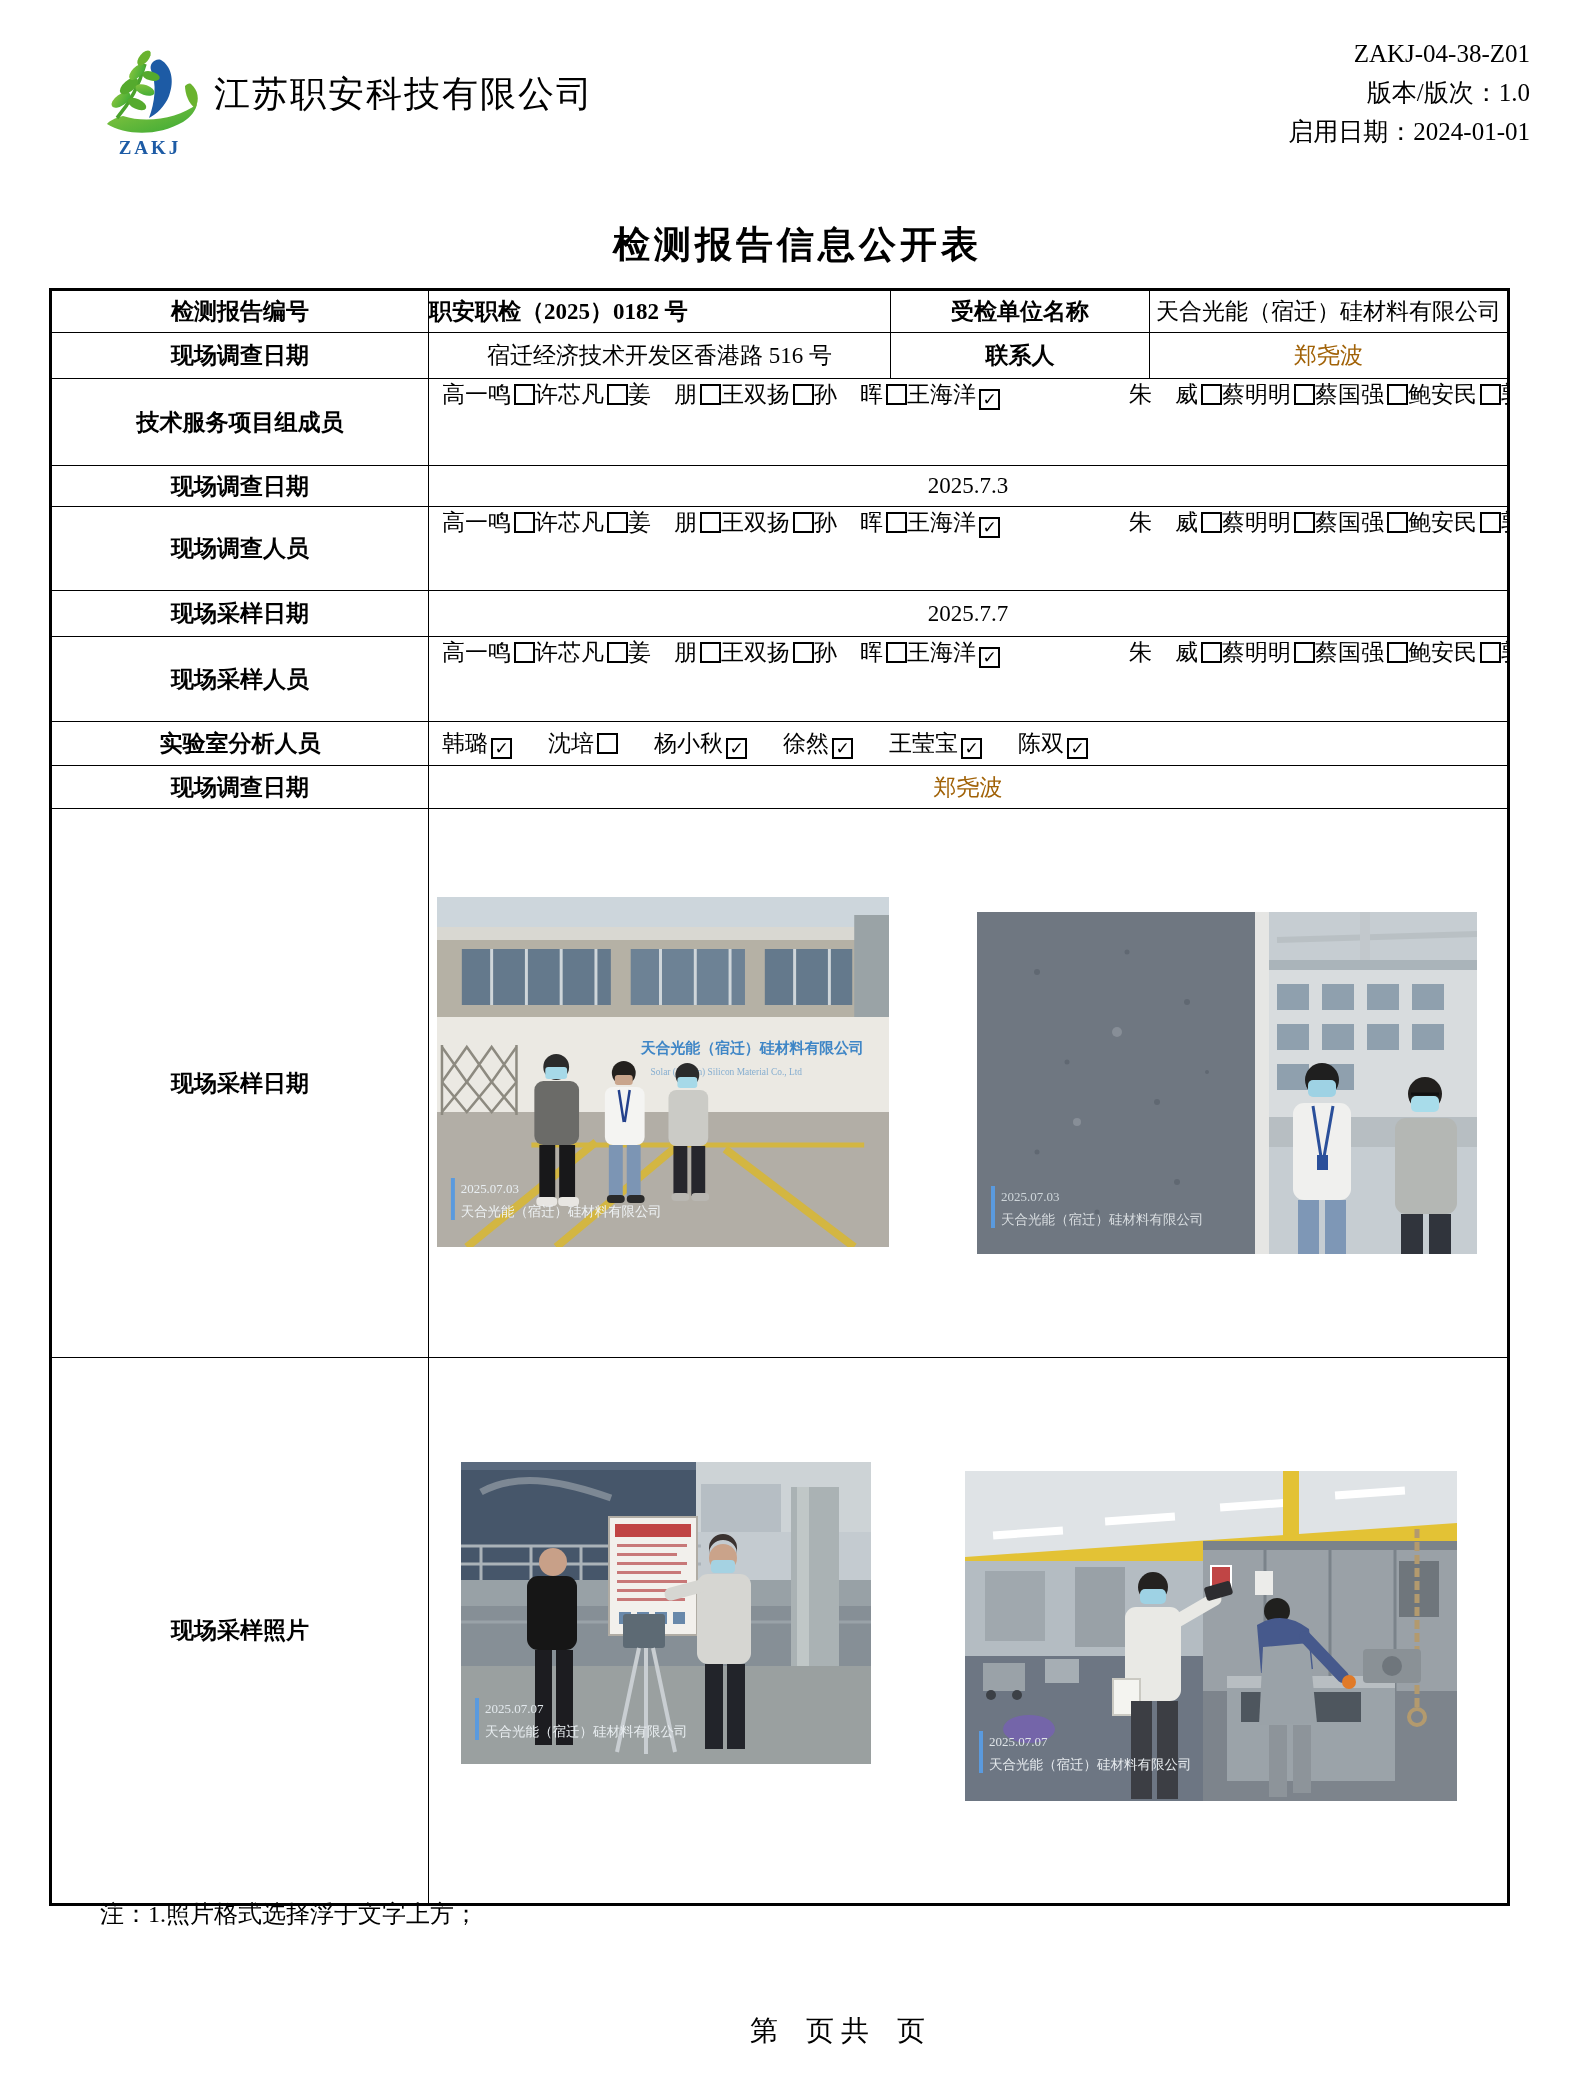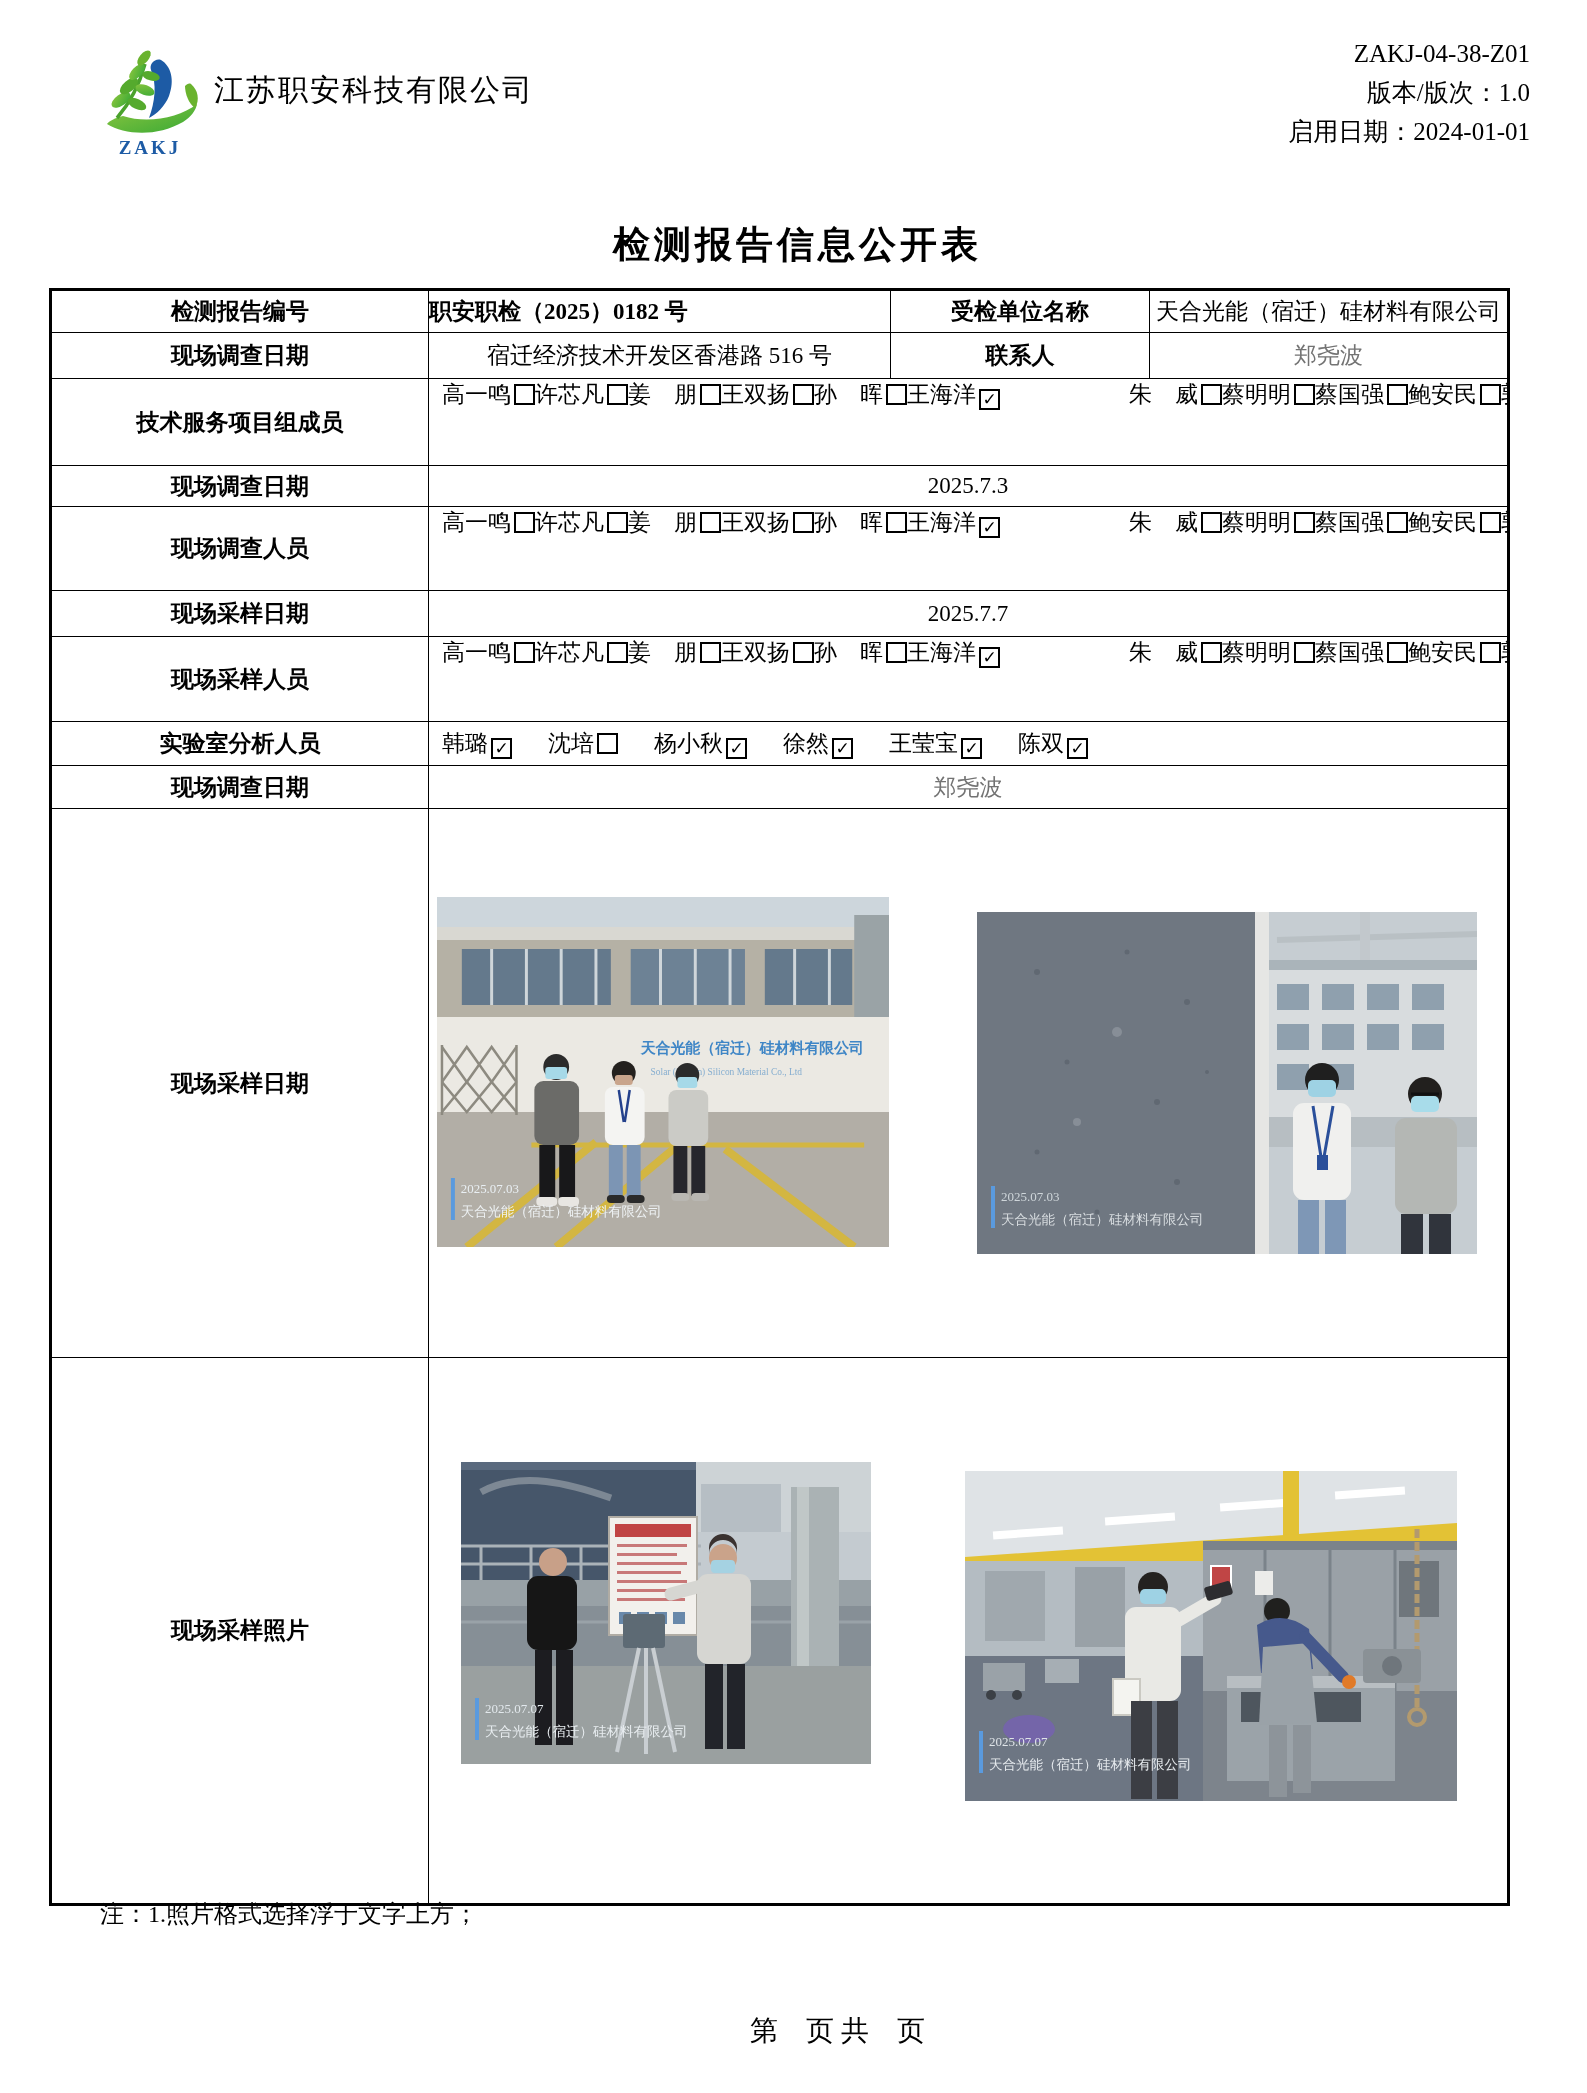--- a/index.html
+++ b/index.html
@@ -1,36 +1,36 @@
 <!DOCTYPE html>
 <html><head>
 <meta charset="utf-8">
 <style>
   html,body{margin:0;padding:0;background:#ffffff;}
   .page{position:relative;width:1587px;height:2093px;background:#fff;
         font-family:"Liberation Serif","DejaVu Serif",serif;color:#000;overflow:hidden;}
 
   
   .logo{position:absolute;left:95px;top:38px;width:110px;height:122px;}
-  .company-name{position:absolute;left:214px;top:70px;font-size:30px;letter-spacing:2px;}
+  .company-name{position:absolute;left:214px;top:70px;font-size:36px;letter-spacing:2px;}
   .doc-meta{position:absolute;right:57px;top:34px;text-align:right;font-size:25px;line-height:39px;}
 
   
   .title{position:absolute;left:0;top:216px;width:100%;margin:4px;text-align:center;
          font-size:37px;font-weight:bold;letter-spacing:4px;}
 
   
   .report-table{position:absolute;left:49px;top:288px;width:1458px;border-collapse:collapse;
                 table-layout:fixed;border:3px solid #000;}
   .report-table td{border:1.6px solid #000;padding:0;vertical-align:middle;font-size:23px;overflow:hidden;}
   .lbl{font-weight:bold;text-align:center;}
   .val-bold{font-weight:bold;text-align:left;padding-left:14px;}
   .val-small{font-size:17px;text-align:center;}
   .val-addr{font-size:19px;text-align:center;}
-  .val-center{text-align:center;color:#737373;font-size:24px;}
+  .val-center{text-align:center;color:#a16207;font-size:24px;}
   .val-date{text-align:center;font-size:24px;}
 
   .h41 td{height:41px;} .h45 td{height:45px;} .h86 td{height:86px;} .h40 td{height:40px;}
   .h83 td{height:83px;} .h84 td{height:84px;} .h43 td{height:43px;} .h42 td{height:42px;}
   .h548 td{height:548px;} .h545 td{height:545px;}
 
   .members-cell{vertical-align:middle;}
   .members-wrap{display:flex;flex-direction:row;justify-content:space-evenly;height:100%;}
   .member-line{display:flex;justify-content:space-between;padding:0 116px 0 13px;white-space:nowrap;}
   .member-line.lab{justify-content:flex-start;gap:36px;padding:0 0 0 13px;}

